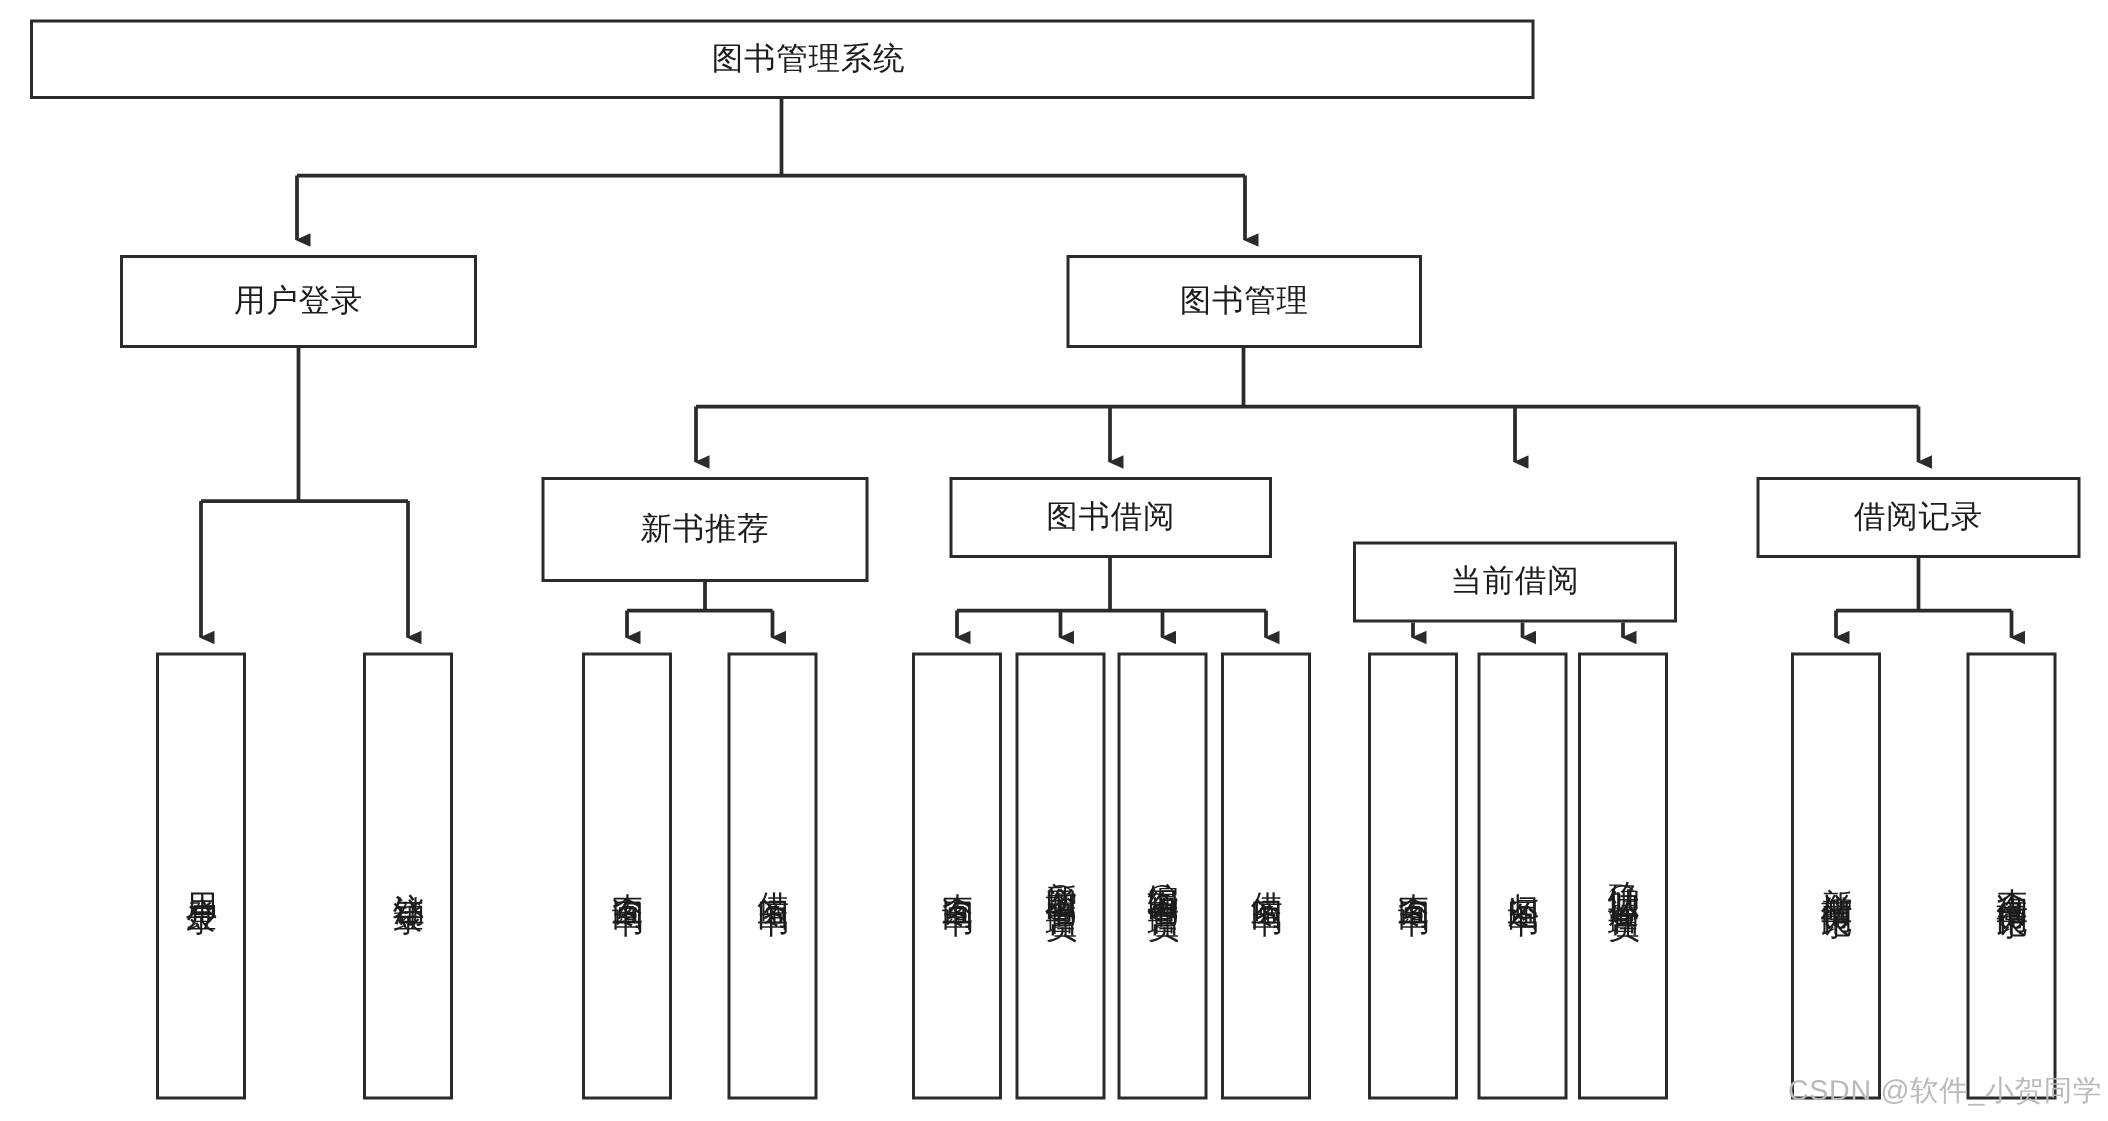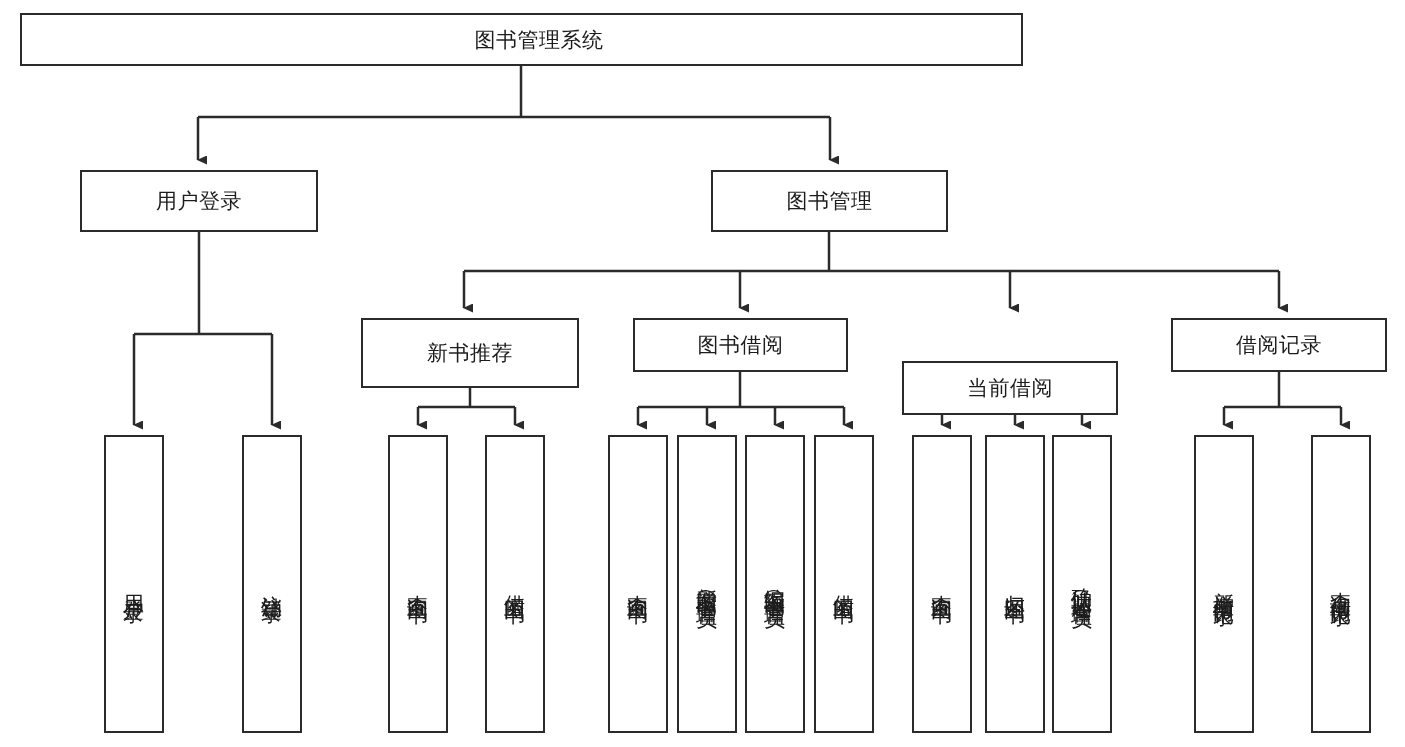--- a/index.html
+++ b/index.html
@@ -167,14 +167,15 @@
         <span class="node-label-v" style="color: rgb(28, 28, 28);">确认归还（管理员）</span>
       </div>
       <div class="node-box vertical" style="left: 1194px; top: 435px; width: 60px; height: 298px; border-color: rgb(43, 43, 43); background: rgb(255, 255, 255);">
         <span class="node-label-v" style="color: rgb(28, 28, 28);">新增借阅记录</span>
       </div>
       <div class="node-box vertical" style="left: 1311px; top: 435px; width: 60px; height: 298px; border-color: rgb(43, 43, 43); background: rgb(255, 255, 255);">
         <span class="node-label-v" style="color: rgb(28, 28, 28);">查询借阅记录</span>
       </div>
     </div>
 
+  <div class="watermark" style="left: 1192px; top: 714px; color: rgb(185, 185, 185);">CSDN @软件_小贺同学</div>
 
 </div>
 
 </body></html>

